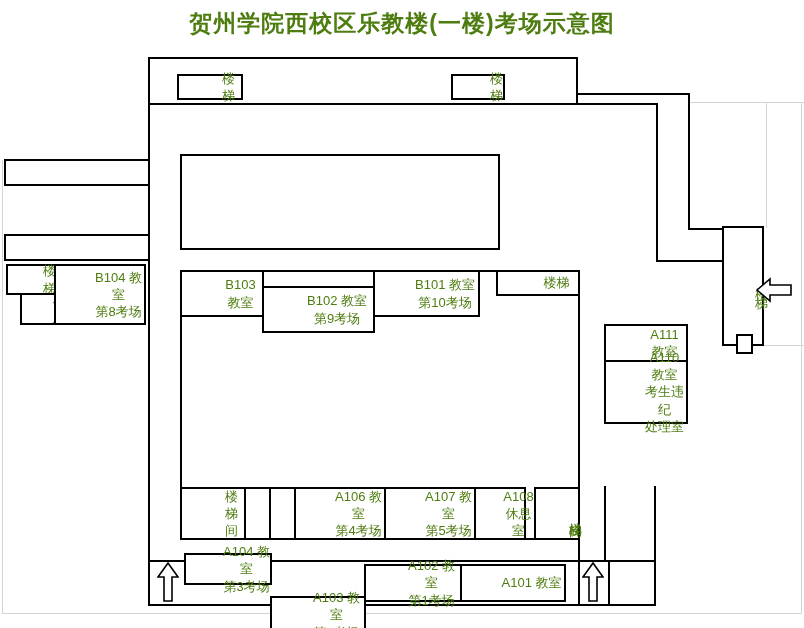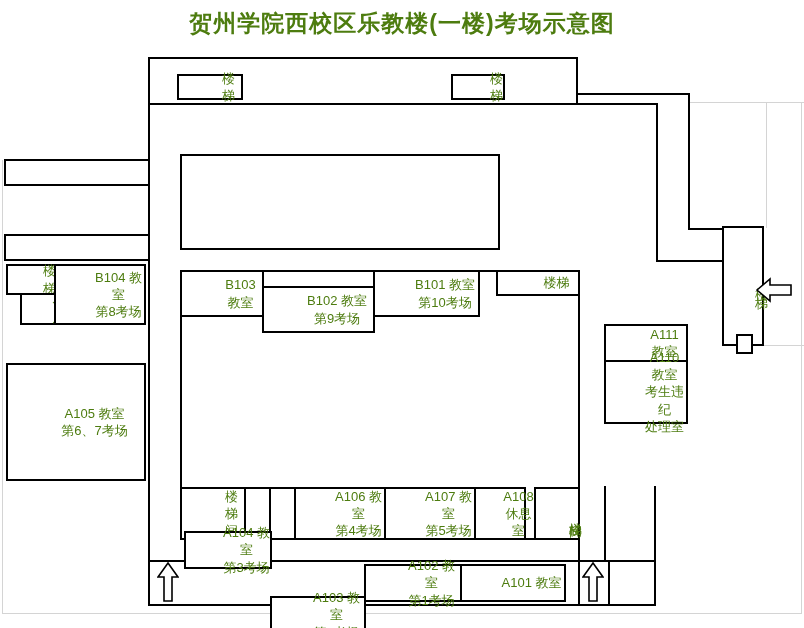--- a/index.html
+++ b/index.html
@@ -60,43 +60,41 @@
 
   <div class="room" style="left:604px;top:324px;width:84px;height:38px">A111 教室</div>
   <div class="room" style="left:604px;top:360px;width:84px;height:64px">A110 教室
 考生违纪
 处理室</div>
 
   <div class="room" style="left:6px;top:264px;width:50px;height:31px">楼梯</div>
   <div class="room" style="left:20px;top:293px;width:28px;height:32px">小房</div>
   <div class="room" style="left:54px;top:264px;width:92px;height:61px">B104 教室
 第8考场</div>
-  <div class="room" style="left:6px;top:363px;width:140px;height:118px">A105 教室
-第6、7考场</div>
 
   <div class="room" style="left:180px;top:270px;width:84px;height:47px">B103 教室</div>
   <div class="room" style="left:262px;top:286px;width:113px;height:47px">B102 教室
 第9考场</div>
   <div class="room" style="left:373px;top:270px;width:107px;height:47px">B101 教室
 第10考场</div>
   <div class="room" style="left:496px;top:270px;width:84px;height:26px">楼梯</div>
 
   <div class="room" style="left:180px;top:487px;width:66px;height:53px">楼梯间</div>
   <div class="room vtext" style="left:244px;top:487px;width:27px;height:53px">WC</div>
   <div class="room vtext" style="left:269px;top:487px;width:27px;height:53px">WC</div>
   <div class="room" style="left:294px;top:487px;width:92px;height:53px">A106 教室
 第4考场</div>
   <div class="room" style="left:384px;top:487px;width:92px;height:53px">A107 教室
 第5考场</div>
   <div class="room" style="left:474px;top:487px;width:52px;height:53px">A108
 休息
 室</div>
   <div class="room vtext" style="left:534px;top:487px;width:46px;height:53px;letter-spacing:1px">楼梯间</div>
 
-  <div class="room" style="left:184px;top:531px;width:88px;height:38px">A104 教室
+  <div class="room" style="left:184px;top:553px;width:88px;height:32px">A104 教室
 第3考场</div>
   <div class="room" style="left:270px;top:596px;width:96px;height:38px">A103 教室
 第2考场</div>
   <div class="room" style="left:364px;top:564px;width:98px;height:38px">A102 教室
 第1考场</div>
   <div class="room" style="left:460px;top:564px;width:106px;height:38px">A101 教室</div>
 
   <div class="arrow" style="left:157px;top:562px;width:22px;height:40px">
     <svg viewBox="0 0 22 40" width="22" height="40">
       <polygon points="11,1 21,15 15,15 15,39 7,39 7,15 1,15" fill="#fff" stroke="#000" stroke-width="1.6"></polygon>

